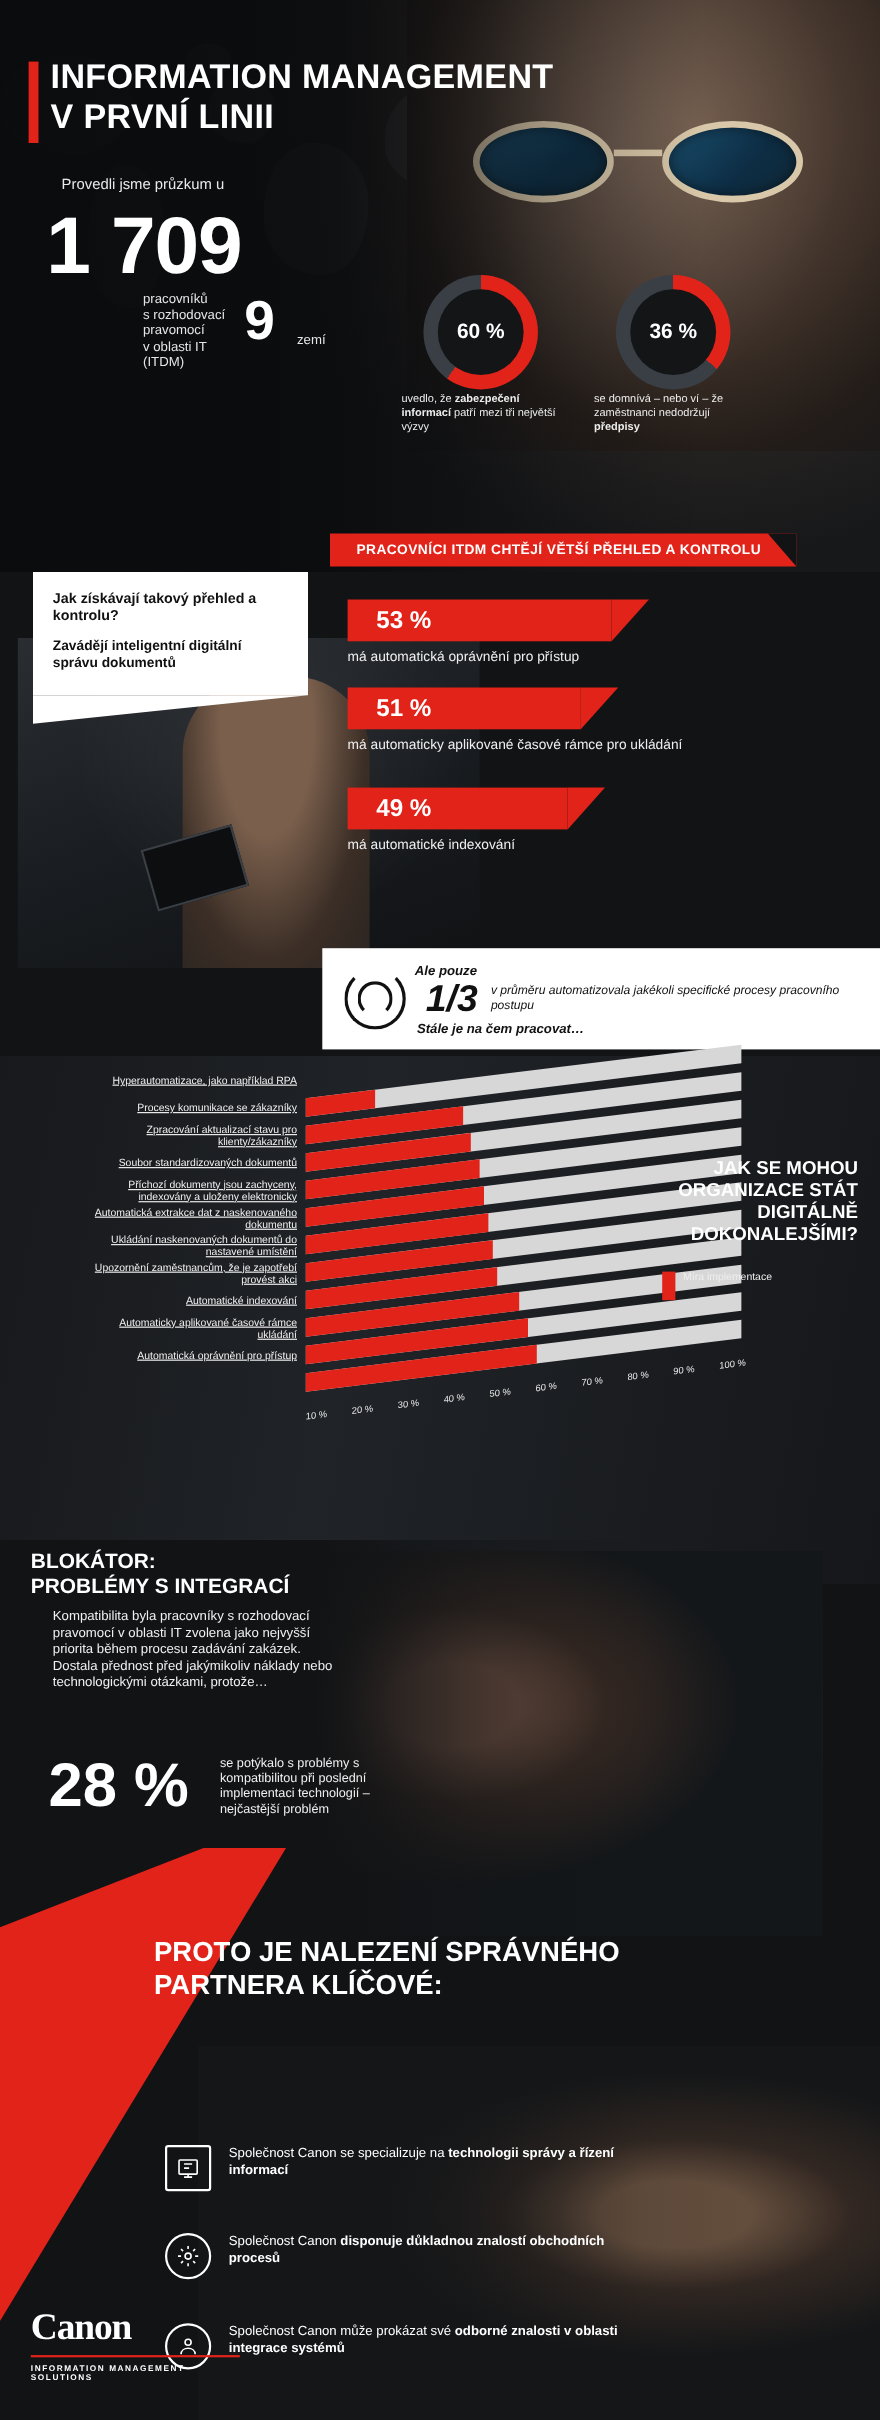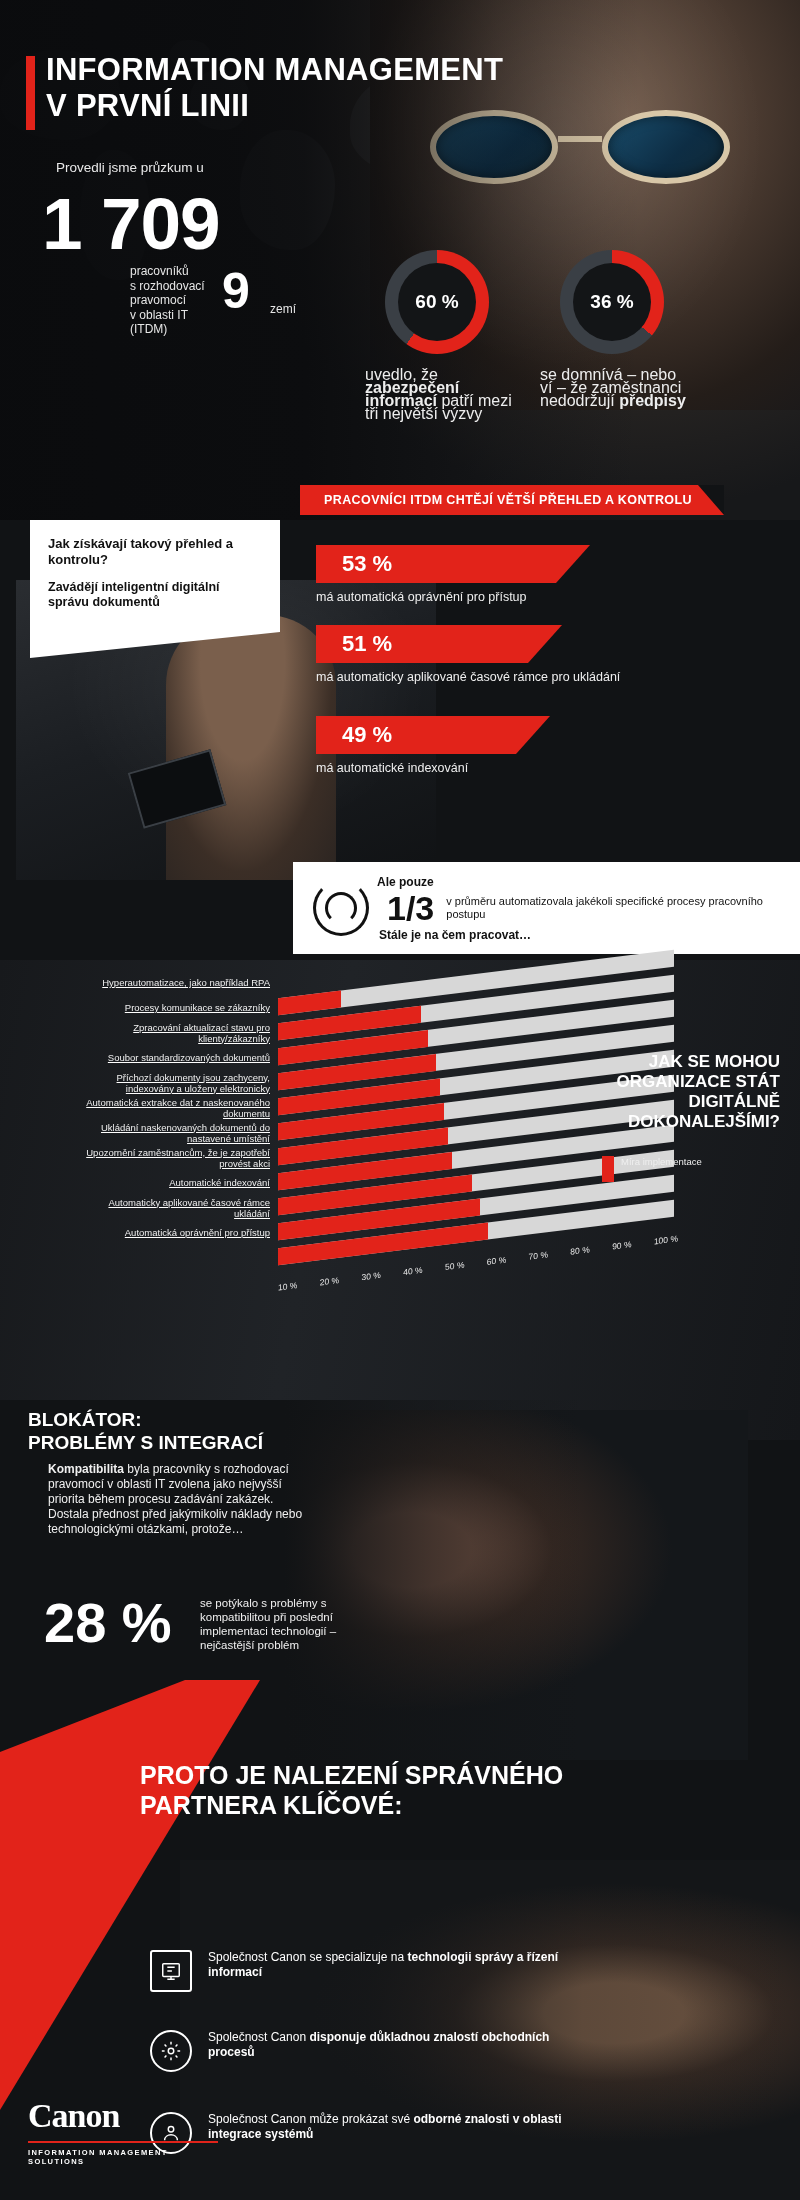--- a/index.html
+++ b/index.html
@@ -72,21 +72,21 @@
 
   
   .donut-group { position:absolute; left:385px; top:250px; }
   .donut { position:absolute; width:104px; height:104px; border-radius:50%; }
   .donut .ring { position:absolute; inset:0; border-radius:50%; }
   .donut .hole {
     position:absolute; inset:13px; border-radius:50%; background:#131517;
     display:flex; align-items:center; justify-content:center;
     font-size:19px; font-weight:800; color:#fff;
   }
-  .dcap { position:absolute; top:118px; width:150px; font-size:16px; line-height:13px; color:#ededed; }
+  .dcap { position:absolute; top:106px; width:150px; font-size:10px; line-height:13px; color:#ededed; }
   .dcap b { font-weight:800; }
 
   
   .band {
     position:absolute; left:300px; top:485px; width:424px; height:30px; background:#e2231a;
     display:flex; align-items:center;
   }
   .band span { font-size:12.5px; font-weight:800; letter-spacing:.4px; padding-left:24px; text-transform:uppercase; }
   .band:after {
     content:""; position:absolute; right:-0px; top:0; border-top:30px solid #111315; border-left:26px solid transparent;
@@ -183,21 +183,21 @@
       radial-gradient(ellipse at 30% 40%, #6d4f41 0 60px, #352822 140px, #14171a 260px),
       radial-gradient(ellipse at 78% 45%, #5a4336 0 55px, #2a211c 130px, #111315 240px);
   }
   .blok .shade { position:absolute; inset:0; background:linear-gradient(90deg,#111315 0%, #111315 38%, rgba(17,19,21,.45) 58%, rgba(17,19,21,0) 78%); }
   h2.blok-title {
     position:absolute; left:28px; top:8px; font-size:19px; font-weight:800; line-height:23px; text-transform:uppercase;
   }
   .blok p.body {
     position:absolute; left:48px; top:62px; width:260px; font-size:12px; line-height:15px; color:#f0f0f0;
   }
-  .blok p.body b { font-weight:700; }
+  .blok p.body b { font-weight:400; }
   .blok .pct { position:absolute; left:44px; top:190px; font-size:56px; font-weight:800; }
   .blok .pct-cap { position:absolute; left:200px; top:196px; width:190px; font-size:11.5px; line-height:14px; color:#f0f0f0; }
 
   
   .wedge {
     position:absolute; left:0; top:1680px; width:260px; height:520px; background:#e2231a;
     clip-path: polygon(0 72px, 185px 0, 260px 0, 0 430px);
   }
   .partner {
     position:absolute; left:140px; top:1760px; width:640px;
@@ -317,21 +317,21 @@
       <div class="stat-bar" style="width:200px;">49 %</div>
       <div class="stat-cap">má automatické indexování</div>
     </div>
   </div>
 
   <div class="alebox">
     <div class="cyc">
         <div class="c1"></div>
         <div class="c2"></div>
       </div>
-    <div style="margin-left:4px;">
+    <div style="margin-left:4px;font-style:italic;">
       <div style="font-size:12px;font-weight:700;">Ale pouze</div>
       <div style="display:flex;align-items:center;">
         <div class="frac">1/3</div>
         <div class="txt">
           <div class="t1">v průměru automatizovala jakékoli specifické procesy pracovního postupu</div>
         </div>
       </div>
       <div style="font-size:12px;font-weight:800;margin-left:2px;">Stále je na čem pracovat…</div>
     </div>
   </div>

